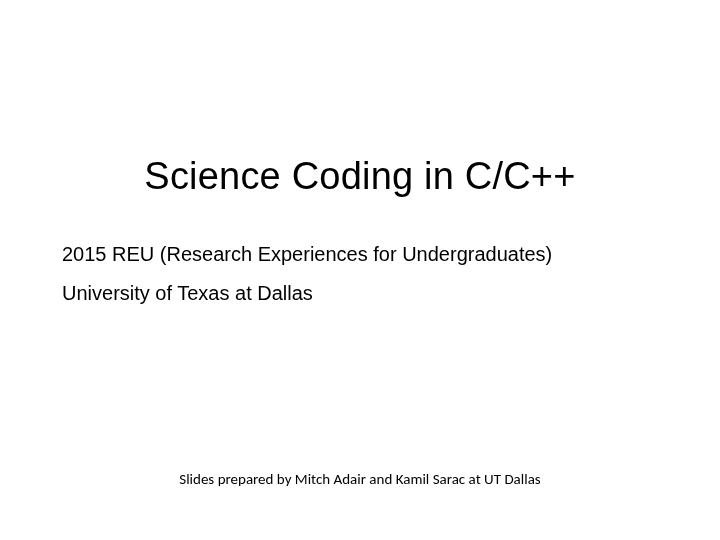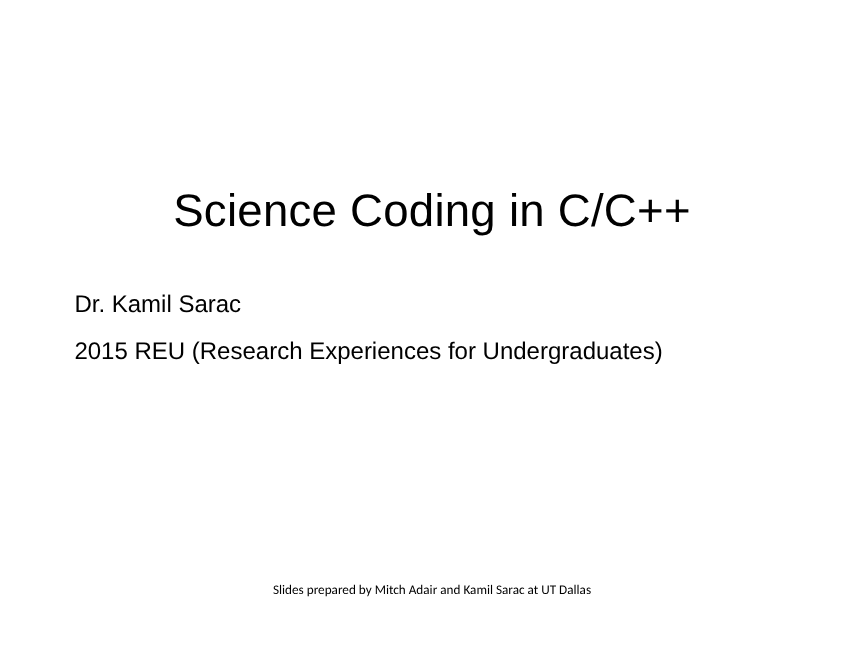--- a/index.html
+++ b/index.html
@@ -33,31 +33,31 @@
     .content {
       font-size: 20px;
       line-height: 1.85;
       font-weight: 400;
     }
     .content p {
       margin-bottom: 2px;
     }
     .footer {
       position: absolute;
-      bottom: 42px;
+      bottom: 52px;
       left: 0;
       width: 100%;
       text-align: center;
-      font-size: 11px;
+      font-size: 15px;
       font-family: Calibri, Arial, sans-serif;
     }
   </style>
 </head>
 <body>
 
 <div class="slide">
   <h1 class="title">Science Coding in C/C++</h1>
   <div class="content">
-    <p>Dr. Kamil Sarac</p>
     <p>2015 REU (Research Experiences for Undergraduates)</p>
+    <p>University of Texas at Dallas</p>
   </div>
   <div class="footer">Slides prepared by Mitch Adair and Kamil Sarac at UT Dallas</div>
 </div>
 
 </body></html>

